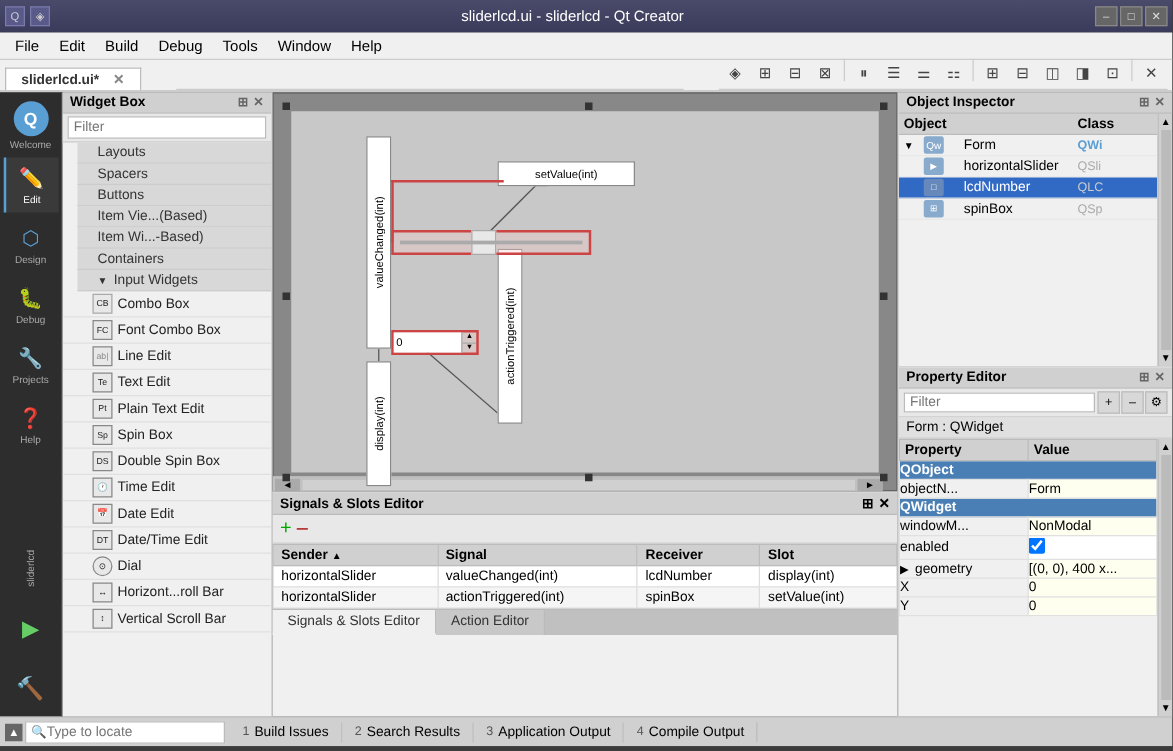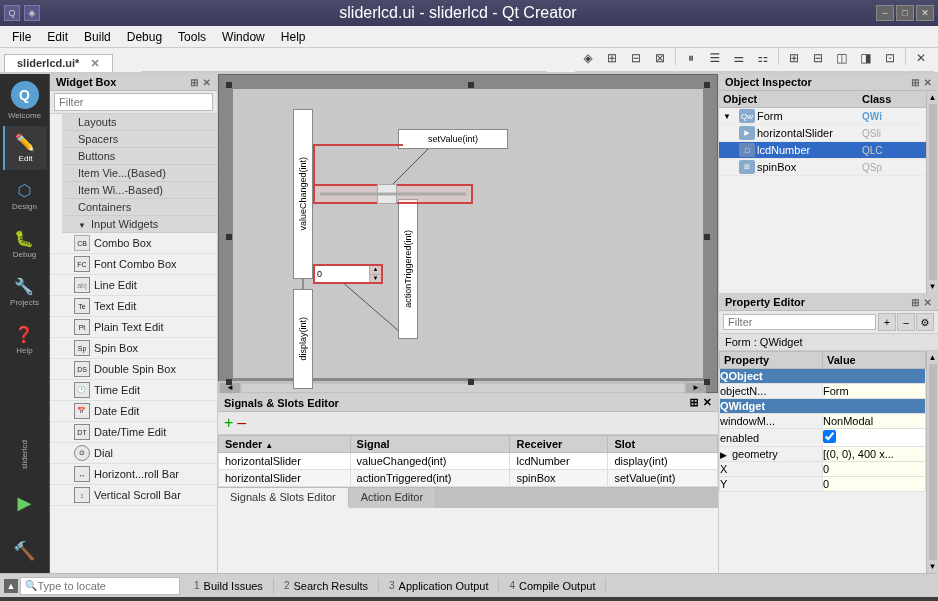--- a/index.html
+++ b/index.html
@@ -12,21 +12,21 @@
       text-align: center;
       padding: 4px;
       font-size: 12px;
       display: flex;
       align-items: center;
       justify-content: space-between;
       height: 26px;
     }
     .title-bar-icons { display: flex; gap: 4px; align-items: center; }
     .title-icon { width: 16px; height: 16px; background: #5a5a8a; border: 1px solid #7a7aaa; display: flex; align-items: center; justify-content: center; font-size: 9px; color: #ccc; }
-    .title-text { flex: 1; text-align: center; font-size: 16px; }
+    .title-text { flex: 1; text-align: center; font-size: 12px; }
     .window-controls { display: flex; gap: 2px; }
     .win-btn { width: 18px; height: 16px; background: #666; border: 1px solid #888; font-size: 9px; cursor: pointer; display: flex; align-items: center; justify-content: center; color: #ddd; }
     
     
     .menu-bar {
       background: #f0f0f0;
       padding: 2px 4px;
       display: flex;
       gap: 0;
       border-bottom: 1px solid #ccc;
@@ -221,21 +221,21 @@
     .obj-tree { overflow-y: auto; flex: 1; font-size: 11px; }
     .obj-row {
       display: flex;
       padding: 1px 4px;
       cursor: pointer;
       border-bottom: 1px solid #e8e8e8;
       align-items: center;
     }
     .obj-row.selected { background: #316ac5; color: white; }
     .obj-expand { width: 16px; font-size: 8px; }
-    .obj-icon { width: 16px; height: 14px; margin-right: 2px; display: inline-flex; align-items: center; justify-content: center; font-size: 9px; }
+    .obj-icon { width: 16px; height: 14px; margin-right: 16px; display: inline-flex; align-items: center; justify-content: center; font-size: 9px; }
     .obj-name { flex: 1; }
     .obj-class { width: 60px; font-size: 10px; color: #666; overflow: hidden; text-overflow: ellipsis; white-space: nowrap; }
     .obj-row.selected .obj-class { color: #ccc; }
     .col-header { display: flex; background: #d0d0d0; border-bottom: 1px solid #bbb; font-weight: bold; padding: 2px 4px; font-size: 11px; }
     .col-object { flex: 1; }
     .col-class { width: 60px; }
     
     .prop-editor { flex: 1; display: flex; flex-direction: column; overflow: hidden; }
     .prop-filter { padding: 2px 4px; background: #e8e8e8; border-bottom: 1px solid #ccc; display: flex; gap: 2px; align-items: center; }
     .prop-filter input { flex: 1; padding: 1px 4px; font-size: 11px; border: 1px solid #bbb; }

